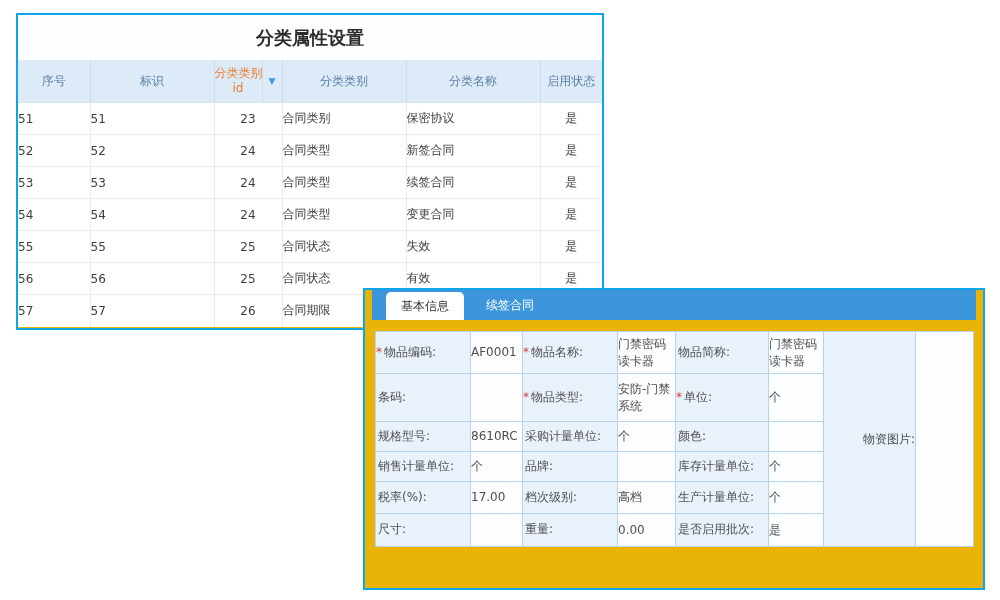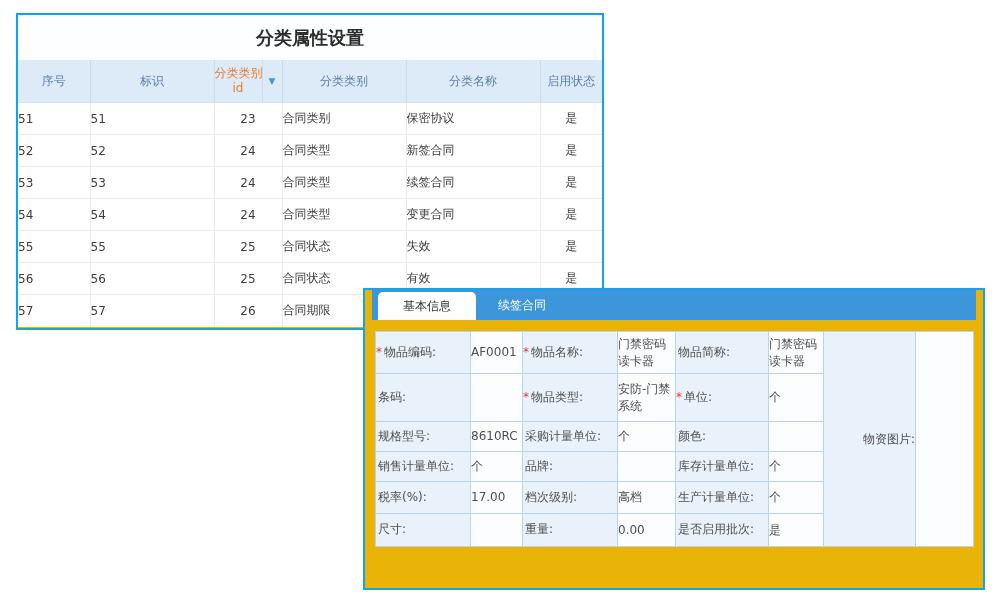--- a/index.html
+++ b/index.html
@@ -30,21 +30,21 @@
   td.c-type{padding-left:10px;}
   td.c-name{padding-left:12px;}
   td.c-status{text-align:center;}
   
   #panel2{left:363px;top:288px;width:622px;height:302px;z-index:2;}
   .p2-title{height:44px;line-height:44px;text-align:center;font-size:17px;font-weight:bold;
     color:#2d2d2d;}
   .tabbar{margin:0 7px;height:30px;background:#3d96db;display:flex;align-items:flex-end;}
   .tab{font-size:12px;cursor:pointer;}
   .tab.active{background:#fff;color:#333;border-radius:5px 5px 0 0;height:28px;line-height:28px;
-    padding:0 25px;margin-left:6px;}
+    padding:0 15px;margin-left:14px;}
   .tab.inactive{color:#fff;height:30px;line-height:30px;padding:0 14px;margin-left:8px;}
   table.form{border-collapse:collapse;table-layout:fixed;margin:11px 10px 0 10px;
     width:598px;font-size:12px;}
   table.form td{border:1px solid #b8d4ec;padding:0;color:#4e4e4e;overflow:hidden;}
   td.lbl{background:#e9f2fb;padding-right:6px;line-height:1.3;}
   td.val{background:#fcfdff;text-align:left;padding:2px 4px;line-height:1.35;
     word-break:break-all;white-space:normal;}
   .req{color:#e13c3c;margin-right:2px;}
   tr.r0{height:42px;} tr.r1{height:48px;} tr.r2{height:30px;}
   tr.r3{height:30px;} tr.r4{height:32px;} tr.r5{height:33px;}

